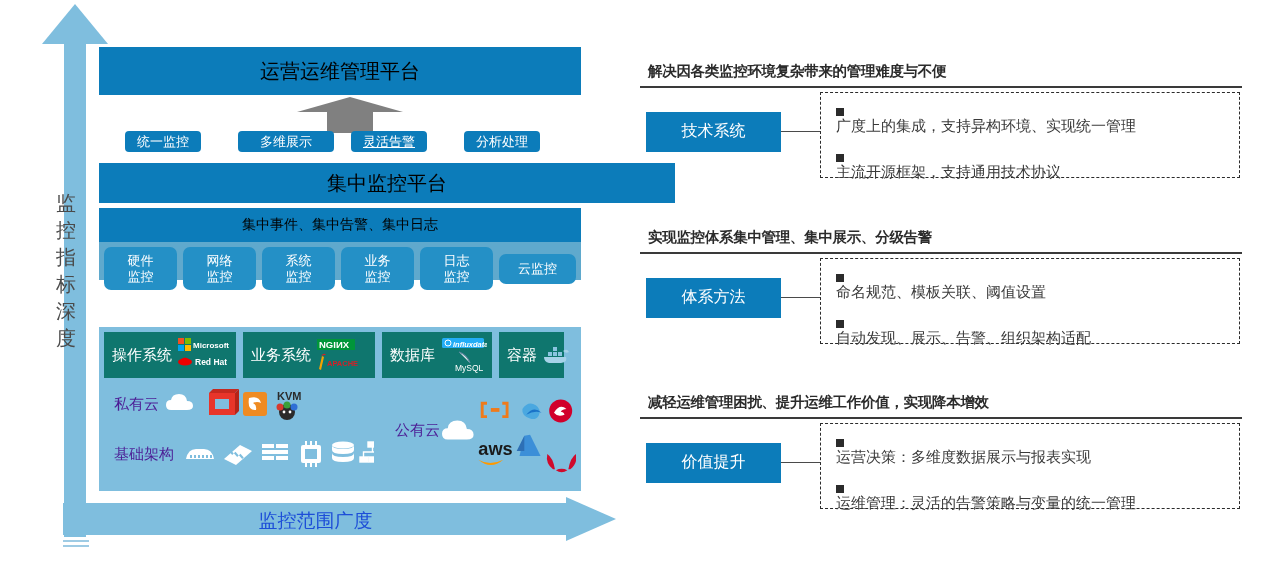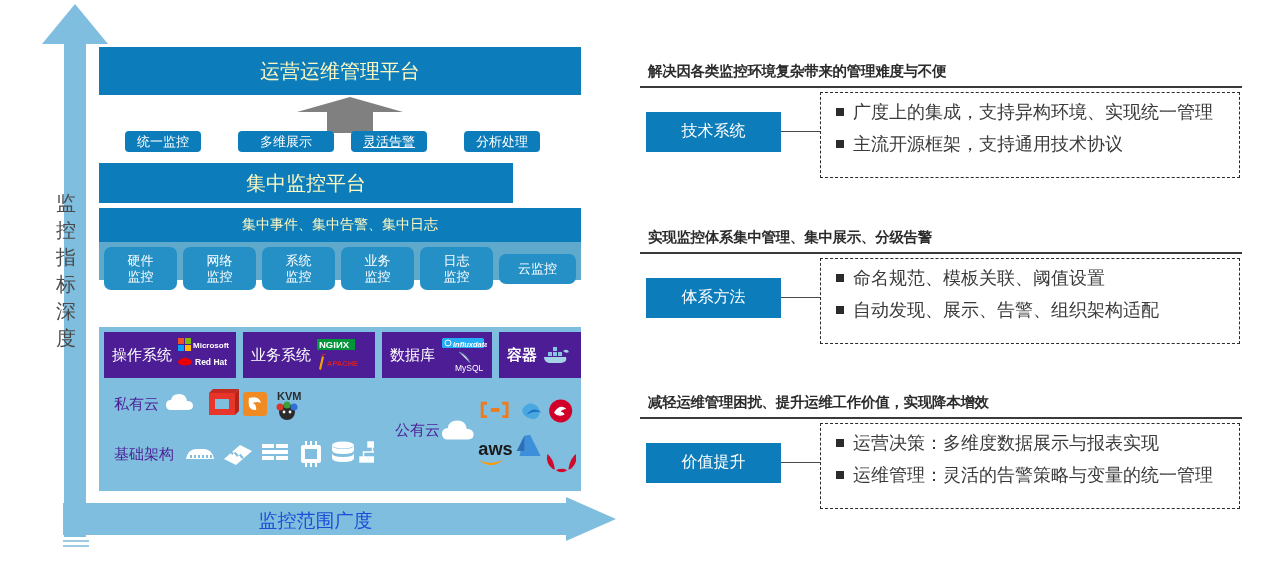--- a/index.html
+++ b/index.html
@@ -27,24 +27,24 @@
   .h-arrow .shaft{position:absolute;left:0;top:6px;width:505px;height:32px;background:#7fbede;}
   .h-arrow .head{position:absolute;left:503px;top:0px;width:0;height:0;
      border-top:22px solid transparent;border-bottom:22px solid transparent;
      border-left:50px solid #7fbede;}
   .h-label{position:absolute;left:0;top:11px;width:505px;text-align:center;
      font-size:19px;color:#1d4ed8;}
   .base-lines{position:absolute;left:63px;top:540px;width:26px;height:12px;}
   .base-lines i{display:block;height:2px;background:#9ecbe4;margin-bottom:3px;}
 
   
-  .bar{position:absolute;background:#0c7cba;color:#fef9c3;display:flex;
+  .bar{position:absolute;background:#0c7cba;color:#000000;display:flex;
        align-items:center;justify-content:center;}
   #bar-ops{left:99px;top:47px;width:482px;height:48px;font-size:20px;}
-  #bar-central{left:99px;top:163px;width:414px;height:40px;font-size:20px;}
+  #bar-central{left:99px;top:163px;width:576px;height:40px;font-size:20px;}
   #bar-events{left:99px;top:208px;width:482px;height:34px;font-size:14px;}
 
   
   .grey-arrow{position:absolute;left:297px;top:97px;width:106px;height:36px;}
   .grey-arrow .ga-head{position:absolute;left:0;top:0;width:0;height:0;
      border-left:53px solid transparent;border-right:53px solid transparent;
      border-bottom:15px solid #808080;}
   .grey-arrow .ga-shaft{position:absolute;left:30px;top:14px;width:46px;height:22px;background:#808080;}
 
   
@@ -53,21 +53,21 @@
         font-size:13px;display:flex;align-items:center;justify-content:center;}
 
   
   .chip-band{position:absolute;left:99px;top:242px;width:482px;height:38px;background:#5fa9cd;}
   .chip{position:absolute;top:5px;height:43px;background:#2490c6;border-radius:7px;color:#fff;
         font-size:13px;line-height:16px;text-align:center;display:flex;align-items:center;
         justify-content:center;}
 
   
   .tech-band{position:absolute;left:99px;top:327px;width:482px;height:164px;background:#7fbede;}
-  .tech-box{position:absolute;background:#4c1d95;color:#fff;height:46px;
+  .tech-box{position:absolute;background:#0f766e;color:#fff;height:46px;
             display:flex;align-items:center;}
   .tech-box .tlabel{font-size:15px;margin-left:8px;white-space:nowrap;}
   .tech-logos{display:flex;align-items:center;margin-left:4px;}
 
   .cloud-box{position:absolute;background:#7fbede;display:flex;align-items:center;}
   .cloud-box .clabel{font-size:15px;color:#4c1d95;margin-left:10px;white-space:nowrap;}
 
   .logo{display:inline-block;vertical-align:middle;}
 
   
@@ -79,22 +79,22 @@
 
   .sec-title{font-size:14.5px;font-weight:bold;color:#2b2b2b;margin-left:8px;letter-spacing:-0.3px;}
   .sec-rule{height:1.6px;background:#3a3a3a;margin-top:5px;width:602px;}
   .sec-body{position:relative;height:90px;margin-top:2px;}
   .sec-tag{position:absolute;left:6px;top:22px;width:135px;height:40px;background:#0c7cba;
            color:#fff;font-size:16px;display:flex;align-items:center;justify-content:center;}
   .sec-connector{position:absolute;left:141px;top:41px;width:39px;height:1.6px;background:#4a4a4a;}
   .sec-dash{position:absolute;left:180px;top:2px;width:418px;height:84px;
             border:1.6px dashed #2b2b2b;}
   .bullets{position:absolute;left:196px;top:12px;}
-  .bullet{display:flex;align-items:flex-start;font-size:18px;color:#3a3a3a;
-          line-height:20px;margin-bottom:12px;}
+  .bullet{display:flex;align-items:flex-start;font-size:15px;color:#3a3a3a;
+          line-height:20px;margin-bottom:12px;flex-direction:column;}
   .bullet .sq{width:8px;height:8px;background:#2b2b2b;margin-right:9px;margin-top:6px;flex:0 0 8px;}
 </style>
 </head>
 <body>
 
 <div id="left-panel">
 
   <div class="v-arrow">
     <div class="head"></div>
     <div class="shaft"></div>
@@ -209,21 +209,21 @@
           <rect x="3" y="3" width="42" height="10" rx="1.5" fill="#22adf6"></rect>
           <circle cx="9" cy="8" r="3" fill="none" stroke="#ffffff" stroke-width="1"></circle>
           <text x="14" y="11.5" font-family="Liberation Sans, sans-serif" font-size="7.5" fill="#ffffff" font-style="italic" font-weight="bold">influxdata</text>
           <path d="M20 17 q8 3 11 11 q-5 -5 -11 -11Z" fill="#ffffff" opacity="0.9"></path>
           <path d="M20 17 q8 3 11 11" fill="none" stroke="#5d87a1" stroke-width="1.2"></path>
           <text x="16" y="36" font-family="Liberation Sans, sans-serif" font-size="8.5" fill="#ffffff">MySQL</text>
         </svg>
       </span>
     </div>
 
-    <div class="tech-box" style="left:400px;top:5px;width:82px;font-weight:bold;">
+    <div class="tech-box" style="left:400px;top:5px;width:65px;">
       <span class="tlabel">容器</span>
       <span class="tech-logos">
         <svg class="logo" width="32" height="26" viewBox="0 0 32 26">
           <g fill="#8bc4e0">
             <rect x="7" y="10" width="4" height="4"></rect>
               <rect x="12" y="10" width="4" height="4"></rect>
             <rect x="17" y="10" width="4" height="4"></rect>
               <rect x="12" y="5" width="4" height="4"></rect>
           </g>
           <path d="M3 15 h22 q2 5 -5 6 h-12 q-5 -1 -5 -6Z" fill="#a6d2e8"></path>

